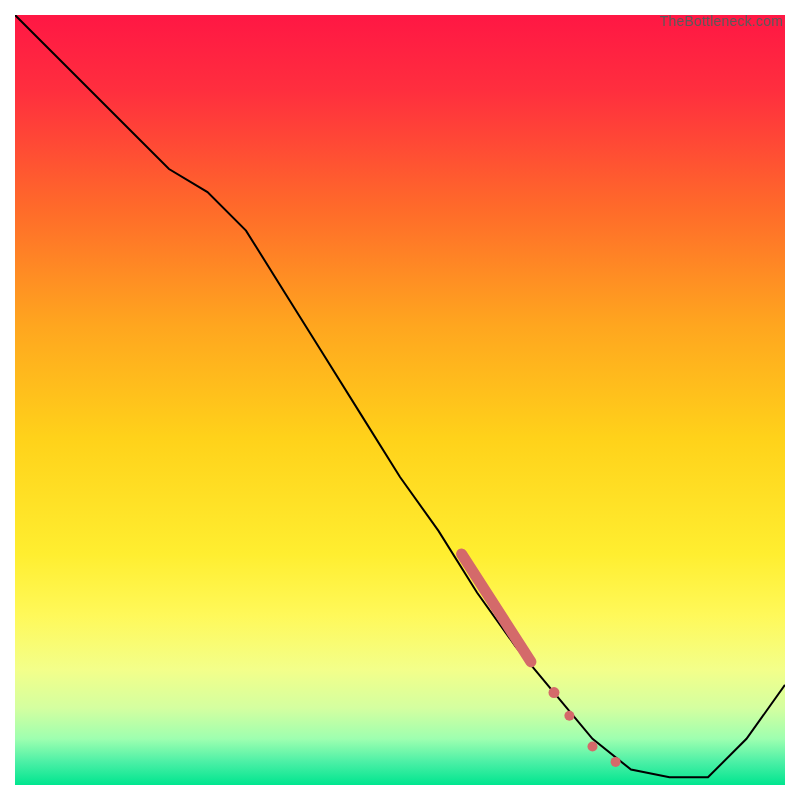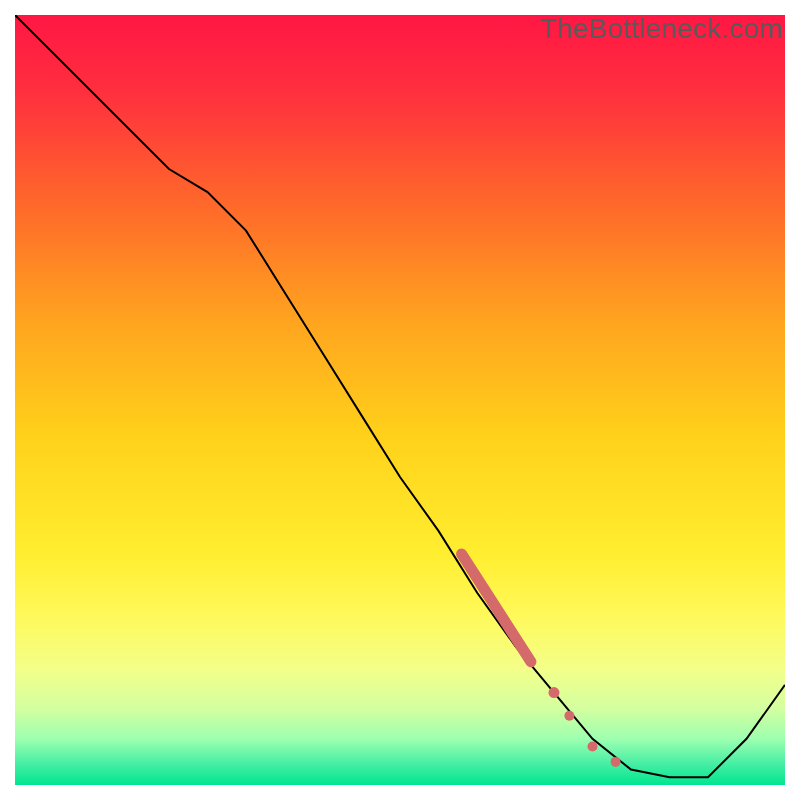--- a/index.html
+++ b/index.html
@@ -34,21 +34,21 @@
     position: absolute;
     left: 0;
     top: 0;
     width: 100%;
     height: 100%;
   }
   .watermark {
     position: absolute;
     top: -2px;
     right: 2px;
-    font-size: 28px;
+    font-size: 14px;
     font-weight: 500;
     color: #5a5a5a;
     letter-spacing: 0.2px;
   }
 </style>
 </head>
 <body>
 
 <div class="chart-container">
   <div class="plot-area">

